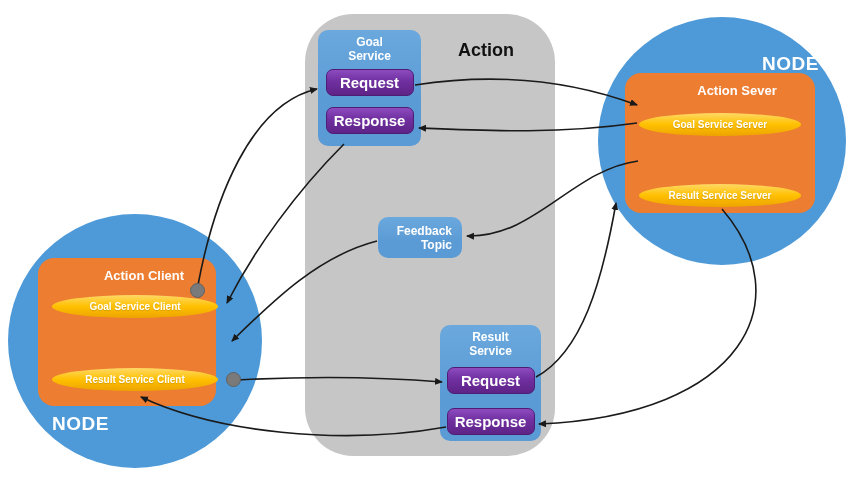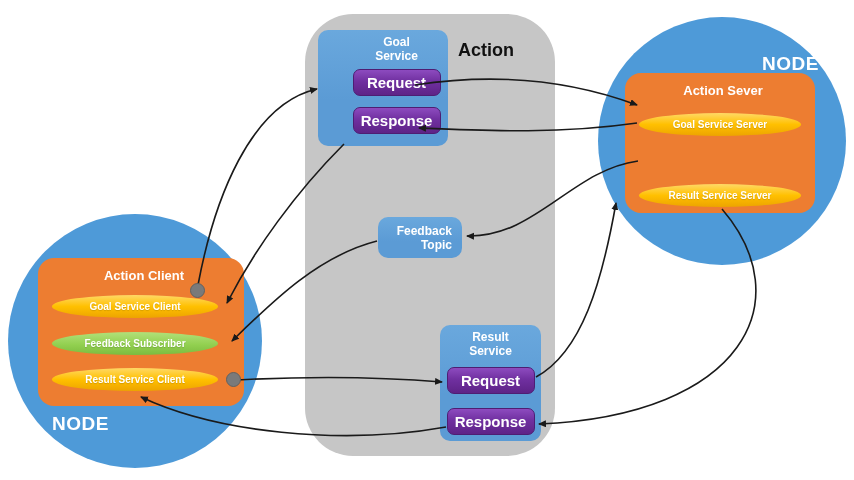--- a/index.html
+++ b/index.html
@@ -12,30 +12,30 @@
 
   .gray-panel{position:absolute;left:305px;top:14px;width:250px;height:442px;border-radius:48px;background:#c6c6c6;}
   .action-title{position:absolute;left:430px;top:40px;width:112px;text-align:center;font-size:18px;font-weight:bold;color:#111;}
 
   .node-label{position:absolute;color:#fff;font-weight:bold;font-size:19px;letter-spacing:.5px;z-index:3;}
   #server-node-label{left:762px;top:53px;}
   #client-node-label{left:52px;top:413px;}
 
   .orange-box{position:absolute;background:#ed7d31;border-radius:16px;z-index:2;}
   #server-box{left:625px;top:73px;width:190px;height:140px;}
-  #client-box{left:38px;top:258px;width:206px;height:148px;}
-  .orange-title{position:absolute;left:3px;top:10px;width:100%;text-align:center;color:#fff;font-weight:bold;font-size:13px;}
+  #client-box{left:38px;top:258px;width:178px;height:148px;}
+  .orange-title{position:absolute;left:17px;top:10px;width:100%;text-align:center;color:#fff;font-weight:bold;font-size:13px;}
 
   .pill{position:absolute;height:23px;border-radius:50%;display:flex;align-items:center;justify-content:center;color:#fff;font-weight:bold;font-size:10px;white-space:nowrap;}
   .pill.yellow{background:linear-gradient(180deg,#ffd966 0%,#ffc000 50%,#eda400 100%);}
   .pill.green{background:linear-gradient(180deg,#b2e07a 0%,#92d050 55%,#7cbb3f 100%);}
   .pill span{text-shadow:0 1px 1px rgba(0,0,0,.15);}
 
   .service-box{position:absolute;background:linear-gradient(180deg,#6aa8dd 0%,#5b9bd5 60%);border-radius:10px;display:flex;flex-direction:column;align-items:center;z-index:2;}
-  #goal-service-box{left:318px;top:30px;width:103px;height:116px;padding-left:27px;}
+  #goal-service-box{left:318px;top:30px;width:103px;height:116px;}
   #result-service-box{left:440px;top:325px;width:101px;height:116px;}
   #feedback-topic-box{left:378px;top:217px;width:84px;height:41px;justify-content:center;z-index:2;}
   .service-label{color:#fff;font-weight:bold;font-size:12px;text-align:center;line-height:1.2;margin-top:5px;width:62px;}
   #feedback-topic-box .service-label{margin-top:1px;width:64px;text-align:right;}
 
   .btn{width:88px;height:27px;border-radius:7px;background:linear-gradient(180deg,#8d4bbf 0%,#7030a0 45%,#5e2387 100%);border:1px solid #4e1d73;color:#fff;font-weight:bold;font-size:15px;display:flex;align-items:center;justify-content:center;box-sizing:border-box;}
   .btn.first{margin-top:5px;}
   .btn.second{margin-top:11px;}
   #result-service-box .btn.first{margin-top:8px;}
   #result-service-box .btn.second{margin-top:14px;}
@@ -79,23 +79,20 @@
       <span>Result Service Server</span>
     </div>
   </div>
   <div class="node-label" id="server-node-label">NODE</div>
 
   <div class="orange-box" id="client-box">
     <div class="orange-title">Action Client</div>
     <div class="pill yellow" style="left:14px;top:37px;width:166px">
       <span>Goal Service Client</span>
     </div>
-    <div class="pill green" style="left:14px;top:74px;width:166px">
-      <span>Feedback Subscriber</span>
-    </div>
     <div class="pill yellow" style="left:14px;top:110px;width:166px">
       <span>Result Service Client</span>
     </div>
   </div>
   <div class="node-label" id="client-node-label">NODE</div>
 
   <svg id="arrows" width="854" height="480" viewBox="0 0 854 480">
     <defs>
       <marker id="ah" markerWidth="9" markerHeight="8" refX="7" refY="3.5" orient="auto" markerUnits="userSpaceOnUse">
         <path d="M0,0 L8,3.5 L0,7 Z" fill="#1a1a1a"></path>

